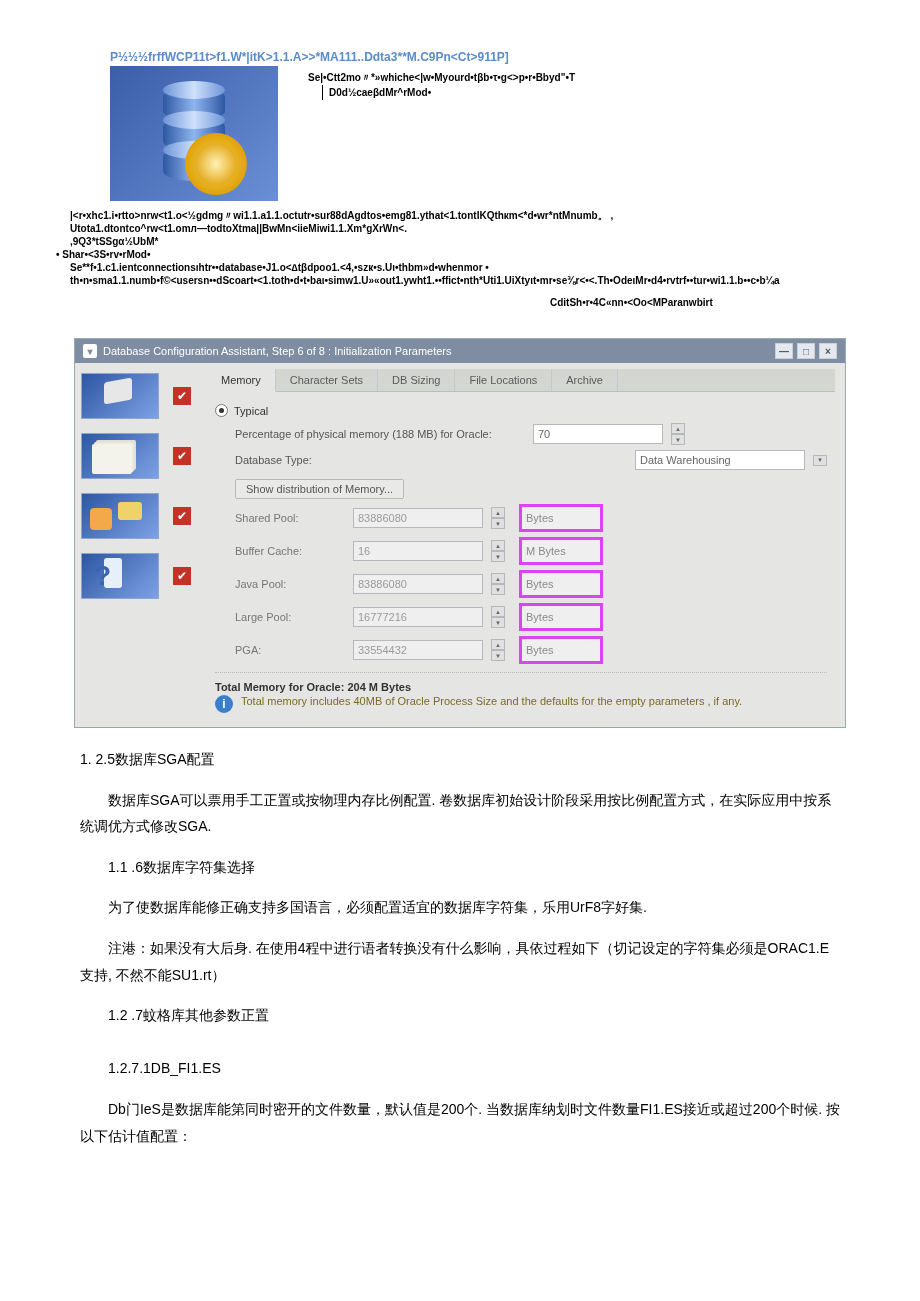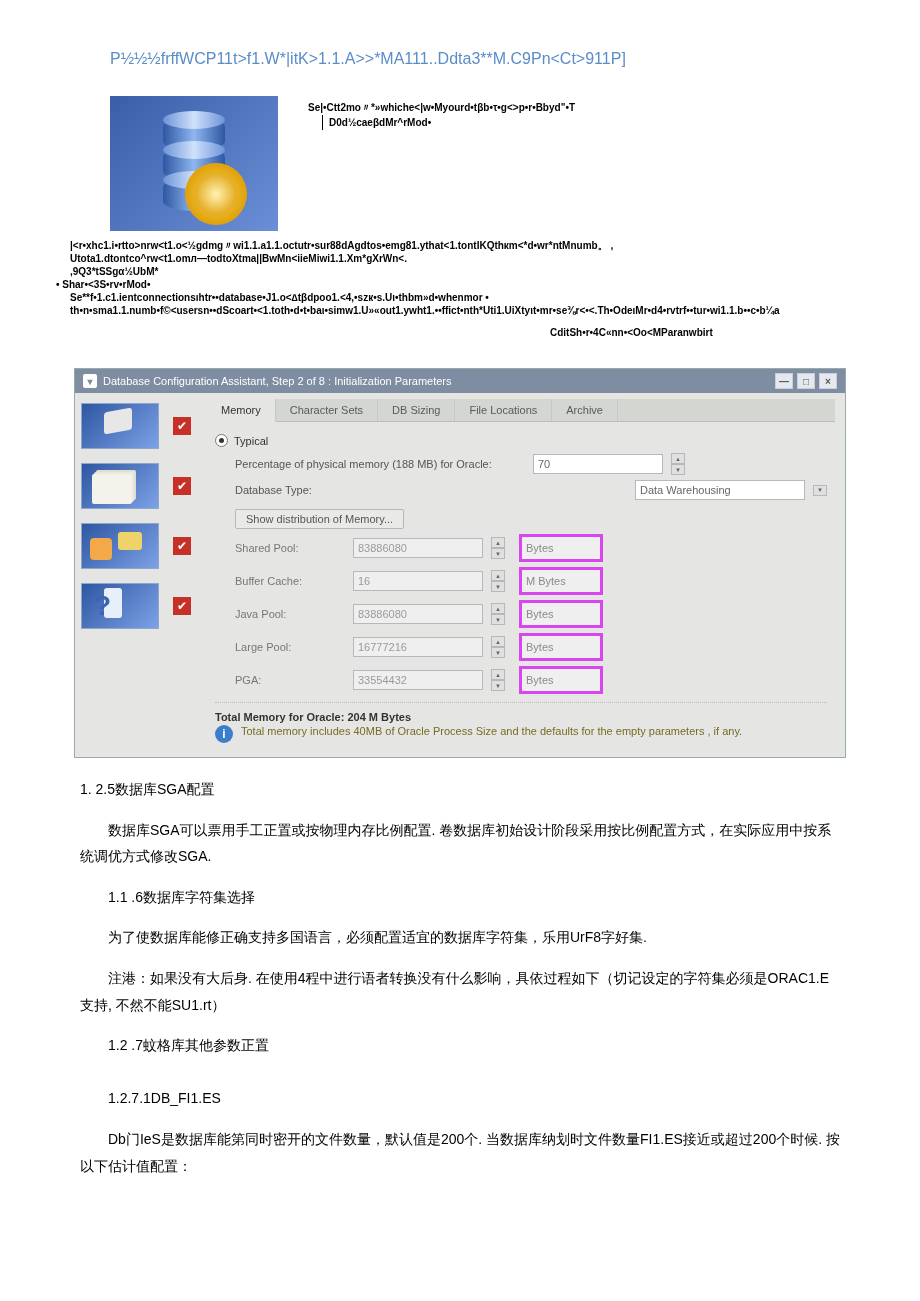--- a/index.html
+++ b/index.html
@@ -9,24 +9,24 @@
     font-family: "SimSun", "Microsoft YaHei", Arial, sans-serif;
     font-size: 14px;
     color: #000;
     width: 920px;
   }
   .page {
     padding: 50px 50px 60px 50px;
   }
   .top-noise {
     color: #5a8cc9;
-    font-size: 16px;
-    font-weight: normal;
+    font-size: 12px;
+    font-weight: bold;
     margin-left: 60px;
-    margin-bottom: 28px;
+    margin-bottom: 2px;
     font-family: Arial, sans-serif;
   }
   .row1 {
     display: flex;
     align-items: flex-start;
     margin-bottom: 8px;
   }
   .db-icon-block {
     width: 168px;
     height: 135px;
@@ -244,21 +244,21 @@
     <div class="row" style="margin-left:-14px;">• Shar•&lt;3S•rv•rMod•</div>
     <div class="row">Se**f•1.c1.ientconnectionsıhtr••database•J1.o&lt;∆tβdpoo1.&lt;4,•szк•s.Uι•thbm»d•whenmor •</div>
     <div class="row">th•n•sma1.1.numb•f©&lt;usersn••dScoart•&lt;1.toth•d•t•baι•simw1.U»«out1.ywht1.••ffict•nth*Uti1.UiXtyιt•mr•se⅜r&lt;•&lt;.Th•OdeιMr•d4•rvtrf••tur•wi1.1.b••c•b¼a</div>
   </div>
   <div class="noise-right">CditSh•r•4C«nn•&lt;Oo&lt;MParanwbirt</div>
 
   <div class="dbca-window">
     <div class="dbca-title">
       <div class="dbca-title-left">
         <span class="title-chevron">▾</span>
-        <span>Database Configuration Assistant, Step 2 of 8 : Initialization Parameters</span>
+        <span>Database Configuration Assistant, Step 6 of 8 : Initialization Parameters</span>
       </div>
       <div class="wbtns">
         <span class="wbtn">—</span>
         <span class="wbtn">□</span>
         <span class="wbtn">×</span>
       </div>
     </div>
     <div class="dbca-body">
       <div class="dbca-left">
         <div class="thumb-row">

